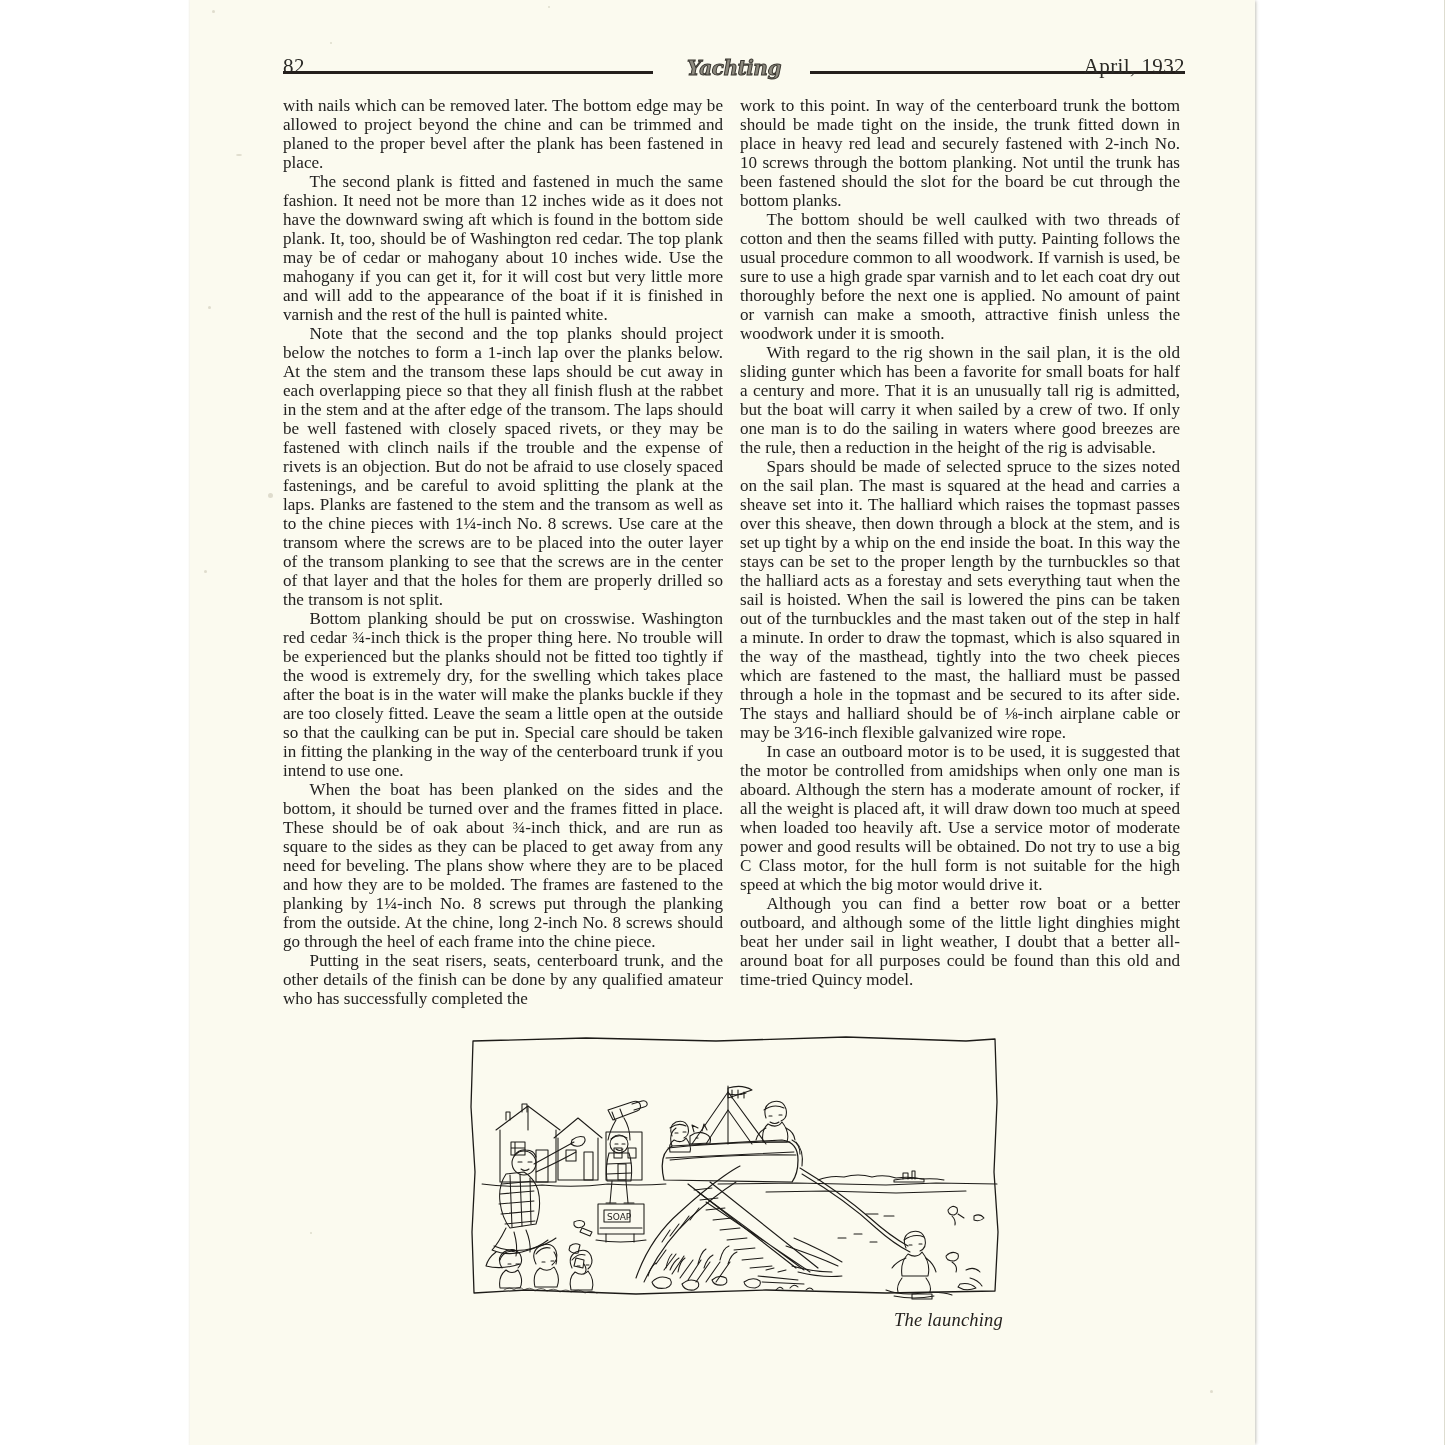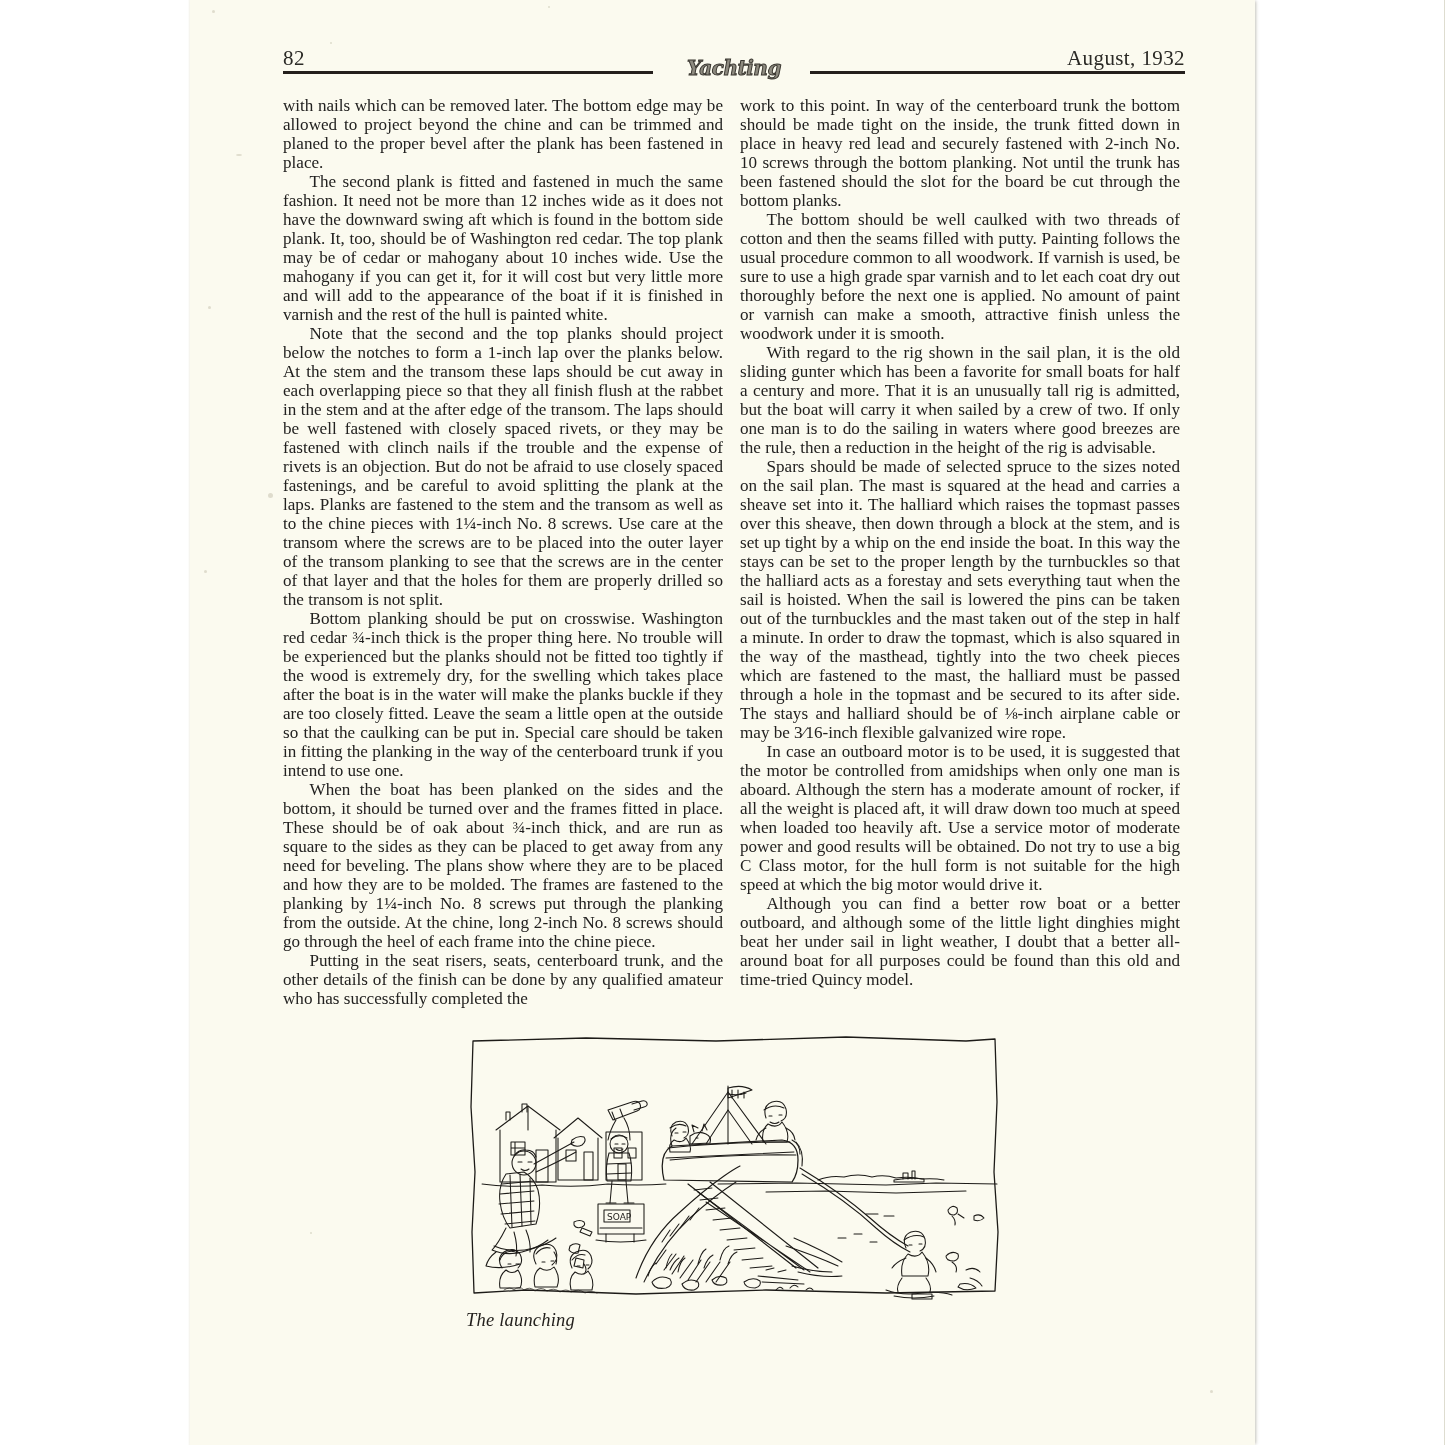--- a/index.html
+++ b/index.html
@@ -69,21 +69,21 @@
   
   #runhead {
     position: absolute;
     left: 0;
     top: 38px;
     width: 902px;
     height: 48px;
   }
   .rh-num, .rh-date {
     position: absolute;
-    top: 8px;
+    top: 16px;
     font-size: 21px;
     color: #2b2a26;
     letter-spacing: .4px;
   }
   .rh-num  { left: 0; }
   .rh-date { right: 0; }
 
   .rh-rule {
     position: absolute;
     top: 33px;
@@ -143,21 +143,21 @@
   }
   #fig-frame {
     position: relative;
     width: 537px;
     height: 268px;
     background: #b91c1c;
   }
   #fig-frame svg { display: block; }
   #fig-caption {
     margin-top: 10px;
-    text-align: left;
+    text-align: right;
     font-style: italic;
     font-size: 18.5px;
     color: #221f1c;
     letter-spacing: .2px;
   }
 </style>
 </head>
 <body>
 
 <div id="scan">
@@ -178,21 +178,21 @@
     <div id="page-edge-right"></div>
   </div>
 
   <div id="content">
 
     <div id="runhead">
       <div class="rh-num">82</div>
       <div class="rh-rule left"></div>
       <div class="masthead">Yachting</div>
       <div class="rh-rule right"></div>
-      <div class="rh-date">August, 1932</div>
+      <div class="rh-date">April, 1932</div>
     </div>
 
     <div id="columns">
 
       <div class="col" id="col-left">
         <p class="noindent">with nails which can be removed later. The bottom edge may be allowed to project beyond the chine and can be trimmed and planed to the proper bevel after the plank has been fastened in place.</p>
         <p>The second plank is fitted and fastened in much the same fashion. It need not be more than 12 inches wide as it does not have the downward swing aft which is found in the bottom side plank. It, too, should be of Washington red cedar. The top plank may be of cedar or mahogany about 10 inches wide. Use the mahogany if you can get it, for it will cost but very little more and will add to the appearance of the boat if it is finished in varnish and the rest of the hull is painted white.</p>
         <p>Note that the second and the top planks should project below the notches to form a 1-inch lap over the planks below. At the stem and the transom these laps should be cut away in each overlapping piece so that they all finish flush at the rabbet in the stem and at the after edge of the transom. The laps should be well fastened with closely spaced rivets, or they may be fastened with clinch nails if the trouble and the expense of rivets is an objection. But do not be afraid to use closely spaced fastenings, and be careful to avoid splitting the plank at the laps. Planks are fastened to the stem and the transom as well as to the chine pieces with 1¼-inch No. 8 screws. Use care at the transom where the screws are to be placed into the outer layer of the transom planking to see that the screws are in the center of that layer and that the holes for them are properly drilled so the transom is not split.</p>
         <p>Bottom planking should be put on crosswise. Washington red cedar ¾-inch thick is the proper thing here. No trouble will be experienced but the planks should not be fitted too tightly if the wood is extremely dry, for the swelling which takes place after the boat is in the water will make the planks buckle if they are too closely fitted. Leave the seam a little open at the outside so that the caulking can be put in. Special care should be taken in fitting the planking in the way of the centerboard trunk if you intend to use one.</p>
         <p>When the boat has been planked on the sides and the bottom, it should be turned over and the frames fitted in place. These should be of oak about ¾-inch thick, and are run as square to the sides as they can be placed to get away from any need for beveling. The plans show where they are to be placed and how they are to be molded. The frames are fastened to the planking by 1¼-inch No. 8 screws put through the planking from the outside. At the chine, long 2-inch No. 8 screws should go through the heel of each frame into the chine piece.</p>

